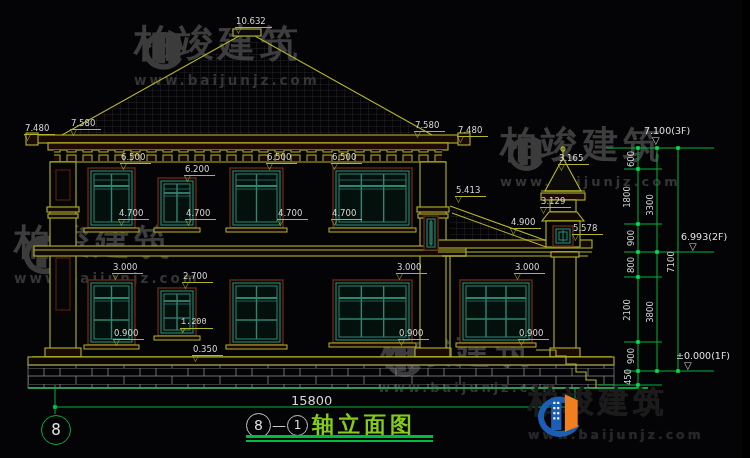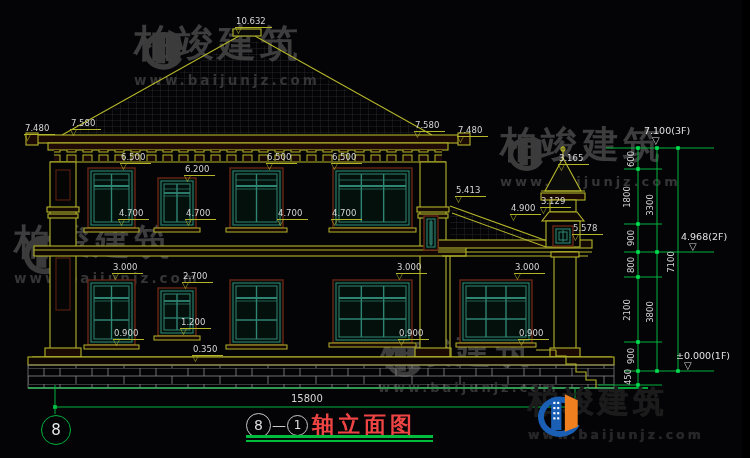--- a/index.html
+++ b/index.html
@@ -15,29 +15,29 @@
   .wm-dark .wm-url{color:#262626;text-shadow:0 0 1px #303030;}
   #line-layer{z-index:3;}
   #label-layer{position:absolute;inset:0;z-index:4;}
   .elev-mark{position:absolute;font-size:8.5px;line-height:11px;color:#d6d6d6;
              border-bottom:1px solid #b5b52a;padding:0 6px 0 1px;white-space:nowrap;}
   .elev-mark::after{content:'▽';position:absolute;left:0;top:9px;font-size:9px;line-height:10px;color:#b5b52a;}
   .level-mark{position:absolute;font-size:9.5px;line-height:11px;color:#e0e0e0;white-space:nowrap;}
   .level-mark::after{content:'▽';position:absolute;left:8px;top:10px;font-size:10px;line-height:11px;color:#d8d8d8;}
   .chain-mark{position:absolute;font-size:8.5px;color:#d6d6d6;white-space:nowrap;
               transform:translate(-50%,-50%) rotate(-90deg);}
-  .h-dim{position:absolute;font-size:10px;color:#d6d6d6;}
+  .h-dim{position:absolute;font-size:13px;color:#d6d6d6;}
   .grid-bubble{position:absolute;left:41px;top:415px;width:28px;height:28px;border:1.4px solid #00b33c;
                border-radius:50%;color:#e6e6e6;font-size:15px;display:flex;align-items:center;justify-content:center;}
   .title-row{position:absolute;left:246px;top:410px;display:flex;align-items:center;color:#dedede;}
   .t-circle{border:1.2px solid #c9c9c9;border-radius:50%;display:flex;align-items:center;justify-content:center;}
   .t-c1{width:23px;height:23px;font-size:14px;}
   .t-c2{width:19px;height:19px;font-size:12px;}
   .t-dash{font-size:14px;margin:0 1px;color:#c9c9c9;}
-  .t-name{font-size:22px;letter-spacing:4px;margin-left:4px;color:#ef4444;font-weight:bold;}
+  .t-name{font-size:22px;letter-spacing:4px;margin-left:4px;color:#84cc16;font-weight:bold;}
   .t-underline1{position:absolute;left:246px;top:435px;width:187px;height:3px;background:#00bb3c;z-index:4;}
   .t-underline2{position:absolute;left:246px;top:440px;width:187px;height:1.5px;background:#00bb3c;z-index:4;}
 </style>
 </head>
 <body>
 
 <div class="stage">
 
   <svg id="hatch-layer" width="750" height="458" viewBox="0 0 750 458">
     <defs>
@@ -314,35 +314,35 @@
         <div class="elev-mark" style="left: 184px; top: 164px;">6.200</div>
         <div class="elev-mark" style="left: 266px; top: 152px;">6.500</div>
         <div class="elev-mark" style="left: 331px; top: 152px;">6.500</div>
         <div class="elev-mark" style="left: 118px; top: 208px;">4.700</div>
         <div class="elev-mark" style="left: 185px; top: 208px;">4.700</div>
         <div class="elev-mark" style="left: 277px; top: 208px;">4.700</div>
         <div class="elev-mark" style="left: 331px; top: 208px;">4.700</div>
         <div class="elev-mark" style="left: 455px; top: 185px;">5.413</div>
         <div class="elev-mark" style="left: 558px; top: 153px;">3.165</div>
         <div class="elev-mark" style="left: 540px; top: 196px;">3.129</div>
-        <div class="elev-mark" style="left: 510px; top: 203px;">4.900</div>
+        <div class="elev-mark" style="left: 510px; top: 217px;">4.900</div>
         <div class="elev-mark" style="left: 572px; top: 223px;">5.578</div>
         <div class="elev-mark" style="left: 112px; top: 262px;">3.000</div>
         <div class="elev-mark" style="left: 182px; top: 271px;">2.700</div>
         <div class="elev-mark" style="left: 396px; top: 262px;">3.000</div>
         <div class="elev-mark" style="left: 514px; top: 262px;">3.000</div>
         <div class="elev-mark" style="left: 113px; top: 328px;">0.900</div>
-        <div class="elev-mark" style="left: 180px; top: 317px;">1.200</div>
+        <div class="elev-mark" style="left: 180px; top: 317px; font-family: Liberation Mono, monospace;">1.200</div>
         <div class="elev-mark" style="left: 398px; top: 328px;">0.900</div>
         <div class="elev-mark" style="left: 518px; top: 328px;">0.900</div>
         <div class="elev-mark" style="left: 192px; top: 344px;">0.350</div>
       </div>
     <div id="level-host">
         <div class="level-mark" style="left: 644px; top: 125px; text-align: center;">7.100(3F)</div>
-        <div class="level-mark" style="left: 681px; top: 231px;">4.968(2F)</div>
+        <div class="level-mark" style="left: 681px; top: 231px;">6.993(2F)</div>
         <div class="level-mark" style="left: 676px; top: 350px;">±0.000(1F)</div>
       </div>
     <div id="chain-host">
         <div class="chain-mark" style="left: 631px; top: 159px;">600</div>
         <div class="chain-mark" style="left: 627px; top: 197px;">1800</div>
         <div class="chain-mark" style="left: 631px; top: 238px;">900</div>
         <div class="chain-mark" style="left: 631px; top: 265px;">800</div>
         <div class="chain-mark" style="left: 627px; top: 310px;">2100</div>
         <div class="chain-mark" style="left: 631px; top: 356px;">900</div>
         <div class="chain-mark" style="left: 628px; top: 377px;">450</div>

